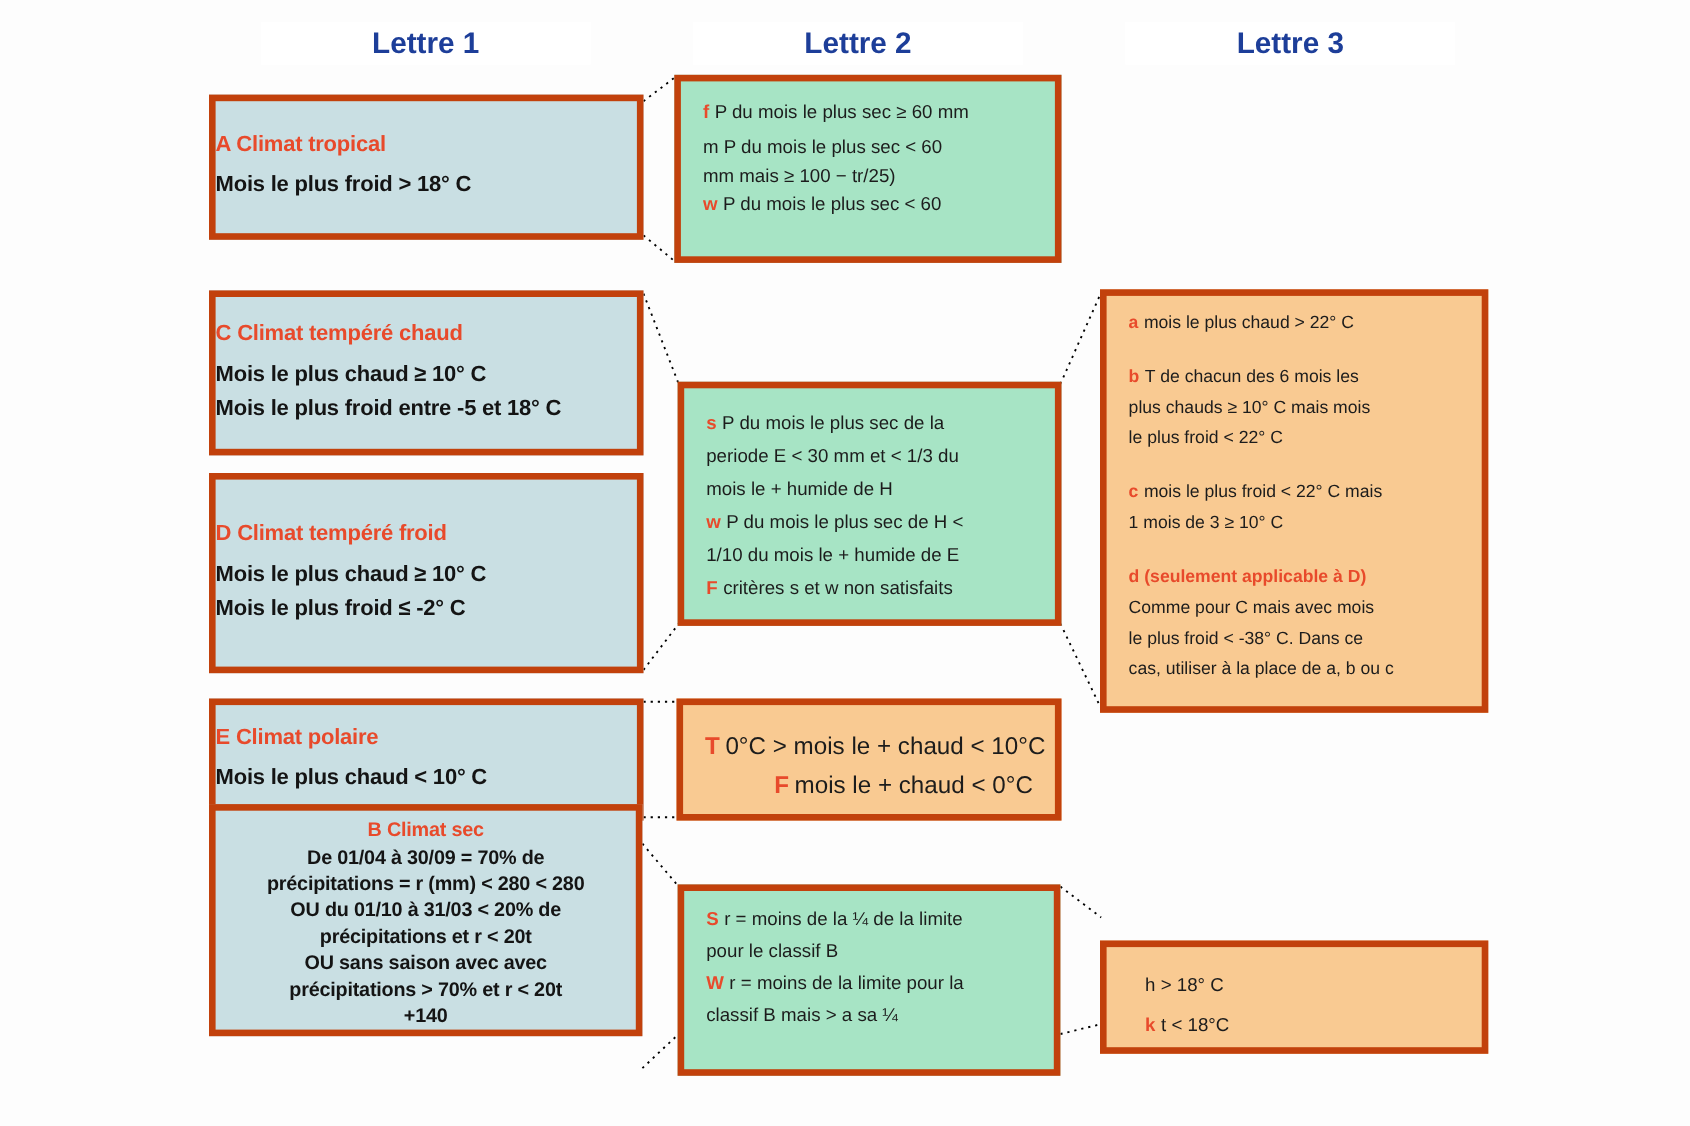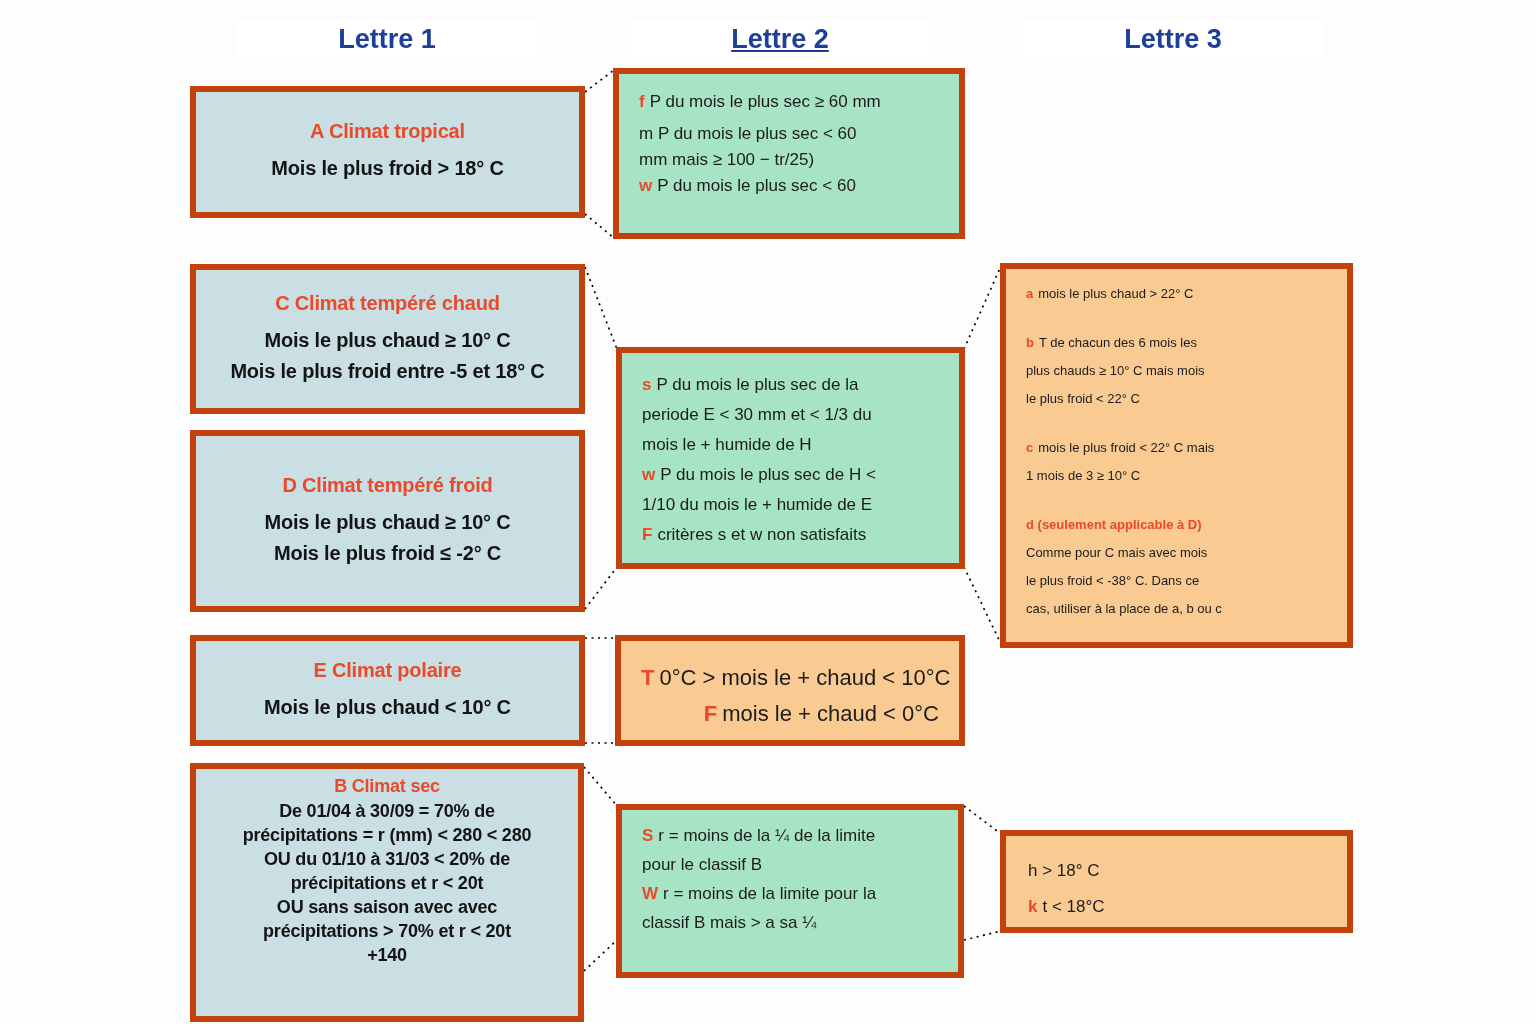--- a/index.html
+++ b/index.html
@@ -1,53 +1,53 @@
 <!DOCTYPE html>
 <html><head>
 <meta charset="utf-8">
 <style>
   html,body{margin:0;padding:0;}
   body{background:#fdfdfd;font-family:"Liberation Sans",sans-serif;}
   #canvas{position:relative;width:1536px;height:1024px;background:#fdfdfd;overflow:hidden;}
   #connectors{position:absolute;left:0;top:0;width:1536px;height:1024px;}
   .hdr{position:absolute;top:20px;width:300px;text-align:center;font-size:27px;font-weight:bold;
        color:#1d3e99;background:#ffffff;padding:4px 0;}
-  #hdr-1{left:237px;} #hdr-2{left:630px;text-decoration:underline;} #hdr-3{left:1023px;}
+  #hdr-1{left:237px;} #hdr-2{left:630px;} #hdr-3{left:1023px;}
   .box{position:absolute;border:6px solid #c2410c;box-sizing:border-box;}
   .blue{background:#c9dfe3;} .green{background:#a7e4c5;} .orange{background:#f9ca92;}
-  .climate{display:flex;flex-direction:column;justify-content:center;align-items:center;
+  .climate{display:flex;flex-direction:column;justify-content:center;align-items:flex-start;
            text-align:center;font-weight:bold;color:#141414;font-size:20px;letter-spacing:-0.2px;}
   .climate .title{color:#e84a2b;margin-bottom:10px;}
   .climate .cl{line-height:31px;}
   .criteria{color:#1c1c1c;font-size:17px;}
   .ln{white-space:nowrap;}
   .red{color:#e84a2b;font-weight:bold;}
   .red:not(:empty){margin-right:5px;}
   #box-a{left:190px;top:86px;width:395px;height:132px;}
   #box-c{left:190px;top:264px;width:395px;height:150px;}
   #box-d{left:190px;top:430px;width:395px;height:182px;}
   #box-e{left:190px;top:635px;width:395px;height:111px;}
-  #box-b{left:190px;top:763px;width:394px;height:259px;padding-top:5px;
+  #box-b{left:190px;top:731px;width:394px;height:211px;padding-top:5px;
          display:flex;flex-direction:column;align-items:center;text-align:center;
          font-weight:bold;color:#141414;font-size:18px;letter-spacing:-0.2px;}
   #box-b .title{color:#e84a2b;line-height:25px;}
   #box-b .cl{line-height:24px;}
   #g1{left:613px;top:68px;width:352px;height:171px;padding:15px 20px;}
   #g1 .ln{line-height:26px;}
   #g1 .para{margin-top:6px;}
   #g2{left:616px;top:347px;width:349px;height:222px;padding:17px 20px;}
   #g2 .ln{line-height:30px;}
   #tf{left:615px;top:635px;width:350px;height:111px;padding:19px 20px;}
   #tf .ln{line-height:36px;font-size:22px;text-align:right;}
   #g3{left:616px;top:804px;width:348px;height:174px;padding:11px 20px;}
   #g3 .ln{line-height:29px;}
   #abcd{left:1000px;top:263px;width:353px;height:385px;padding:11px 20px;}
-  #abcd .ln{line-height:28px;font-size:13px;}
+  #abcd .ln{line-height:28px;font-size:16px;}
   #abcd .para{margin-top:21px;}
-  #hk{left:1000px;top:830px;width:353px;height:103px;padding:17px 22px;}
+  #hk{left:1000px;top:855px;width:353px;height:103px;padding:17px 35px;}
   #hk .ln{line-height:36px;}
 </style>
 </head>
 <body>
 
 <div id="canvas">
 
   <svg id="connectors" viewBox="0 0 1536 1024" xmlns="http://www.w3.org/2000/svg">
     <g stroke="#000000" stroke-width="1.7" stroke-dasharray="2 4.5" fill="none">
       <line x1="585" y1="92" x2="614" y2="70"></line>

